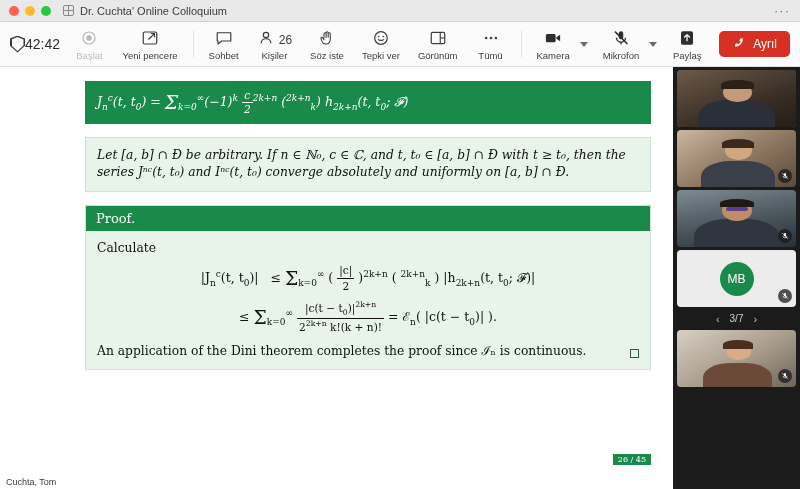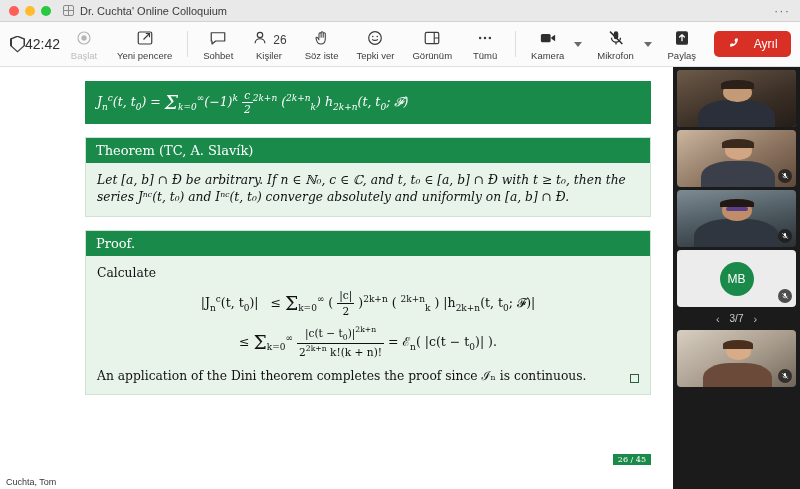--- a/index.html
+++ b/index.html
@@ -94,21 +94,21 @@
 
   .tl-right { display: flex; align-items: center; gap: 2px; }
   .camctl { display: flex; align-items: center; }
   .chev {
     width: 0; height: 0; border-left: 4px solid transparent;
     border-right: 4px solid transparent; border-top: 5px solid #6a6a6a;
     margin: 0 6px 0 1px;
   }
   .leave-btn {
     background: #d93025; color: #fff; border-radius: 5px;
-    height: 26px; display: flex; align-items: center; gap: 12px;
+    height: 26px; display: flex; align-items: center; gap: 6px;
     padding: 0 13px; font-size: 12px; margin-left: 8px;
   }
 
   
   .body {
     flex: 1; display: flex; background: #1b1b1b;
     min-height: 0;
   }
 
   
@@ -383,21 +383,20 @@
 
           <div class="eq-bar">
             <span style="font-family:'DejaVu Serif',serif;">
               J<sub>n</sub><sup>c</sup>(t, t<sub>0</sub>) = <span class="big">Σ</span><sub>k=0</sub><sup>∞</sup>(−1)<sup>k</sup>
               <span class="frac"><span class="num">c</span><span class="den">2</span></span><sup>2k+n</sup>
               (<sup>2k+n</sup><sub>k</sub>) h<sub>2k+n</sub>(t, t<sub>0</sub>; 𝓕)
             </span>
           </div>
 
           <div class="block">
-            <div class="block-head">Theorem (TC, A. Slavík)</div>
             <div class="block-body">Let [a, b] ∩ Ð be arbitrary. If n ∈ ℕ₀, c ∈ ℂ, and t, t₀ ∈ [a, b] ∩ Ð with t ≥ t₀, then the series Jⁿᶜ(t, t₀) and Iⁿᶜ(t, t₀) converge absolutely and uniformly on [a, b] ∩ Ð.</div>
           </div>
 
           <div class="block">
             <div class="block-head">Proof.</div>
             <div class="block-body up">
               <div class="calc">Calculate</div>
 
               <div class="math-center">
                 <div class="math-line" style="font-family:'DejaVu Serif',serif;">

